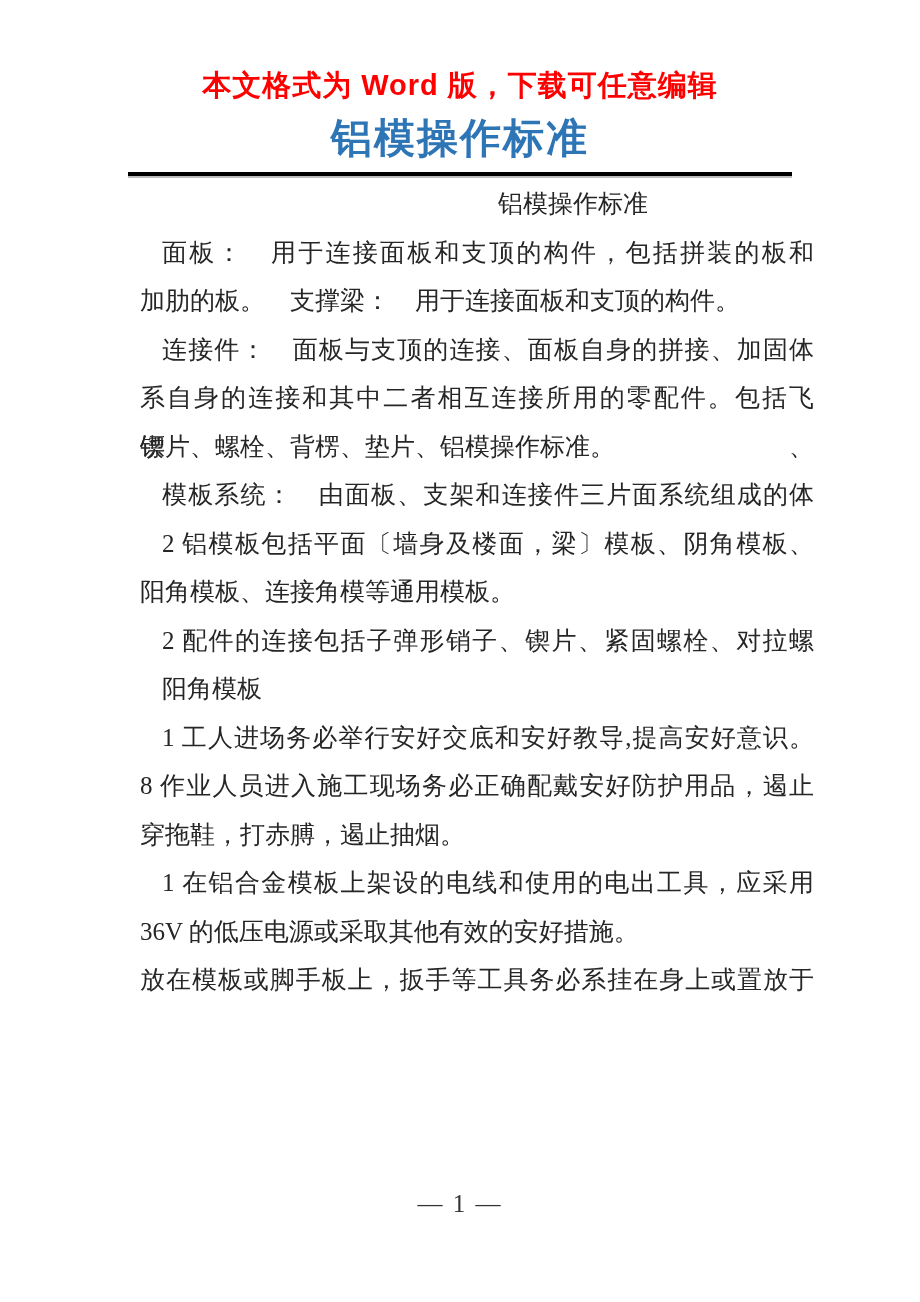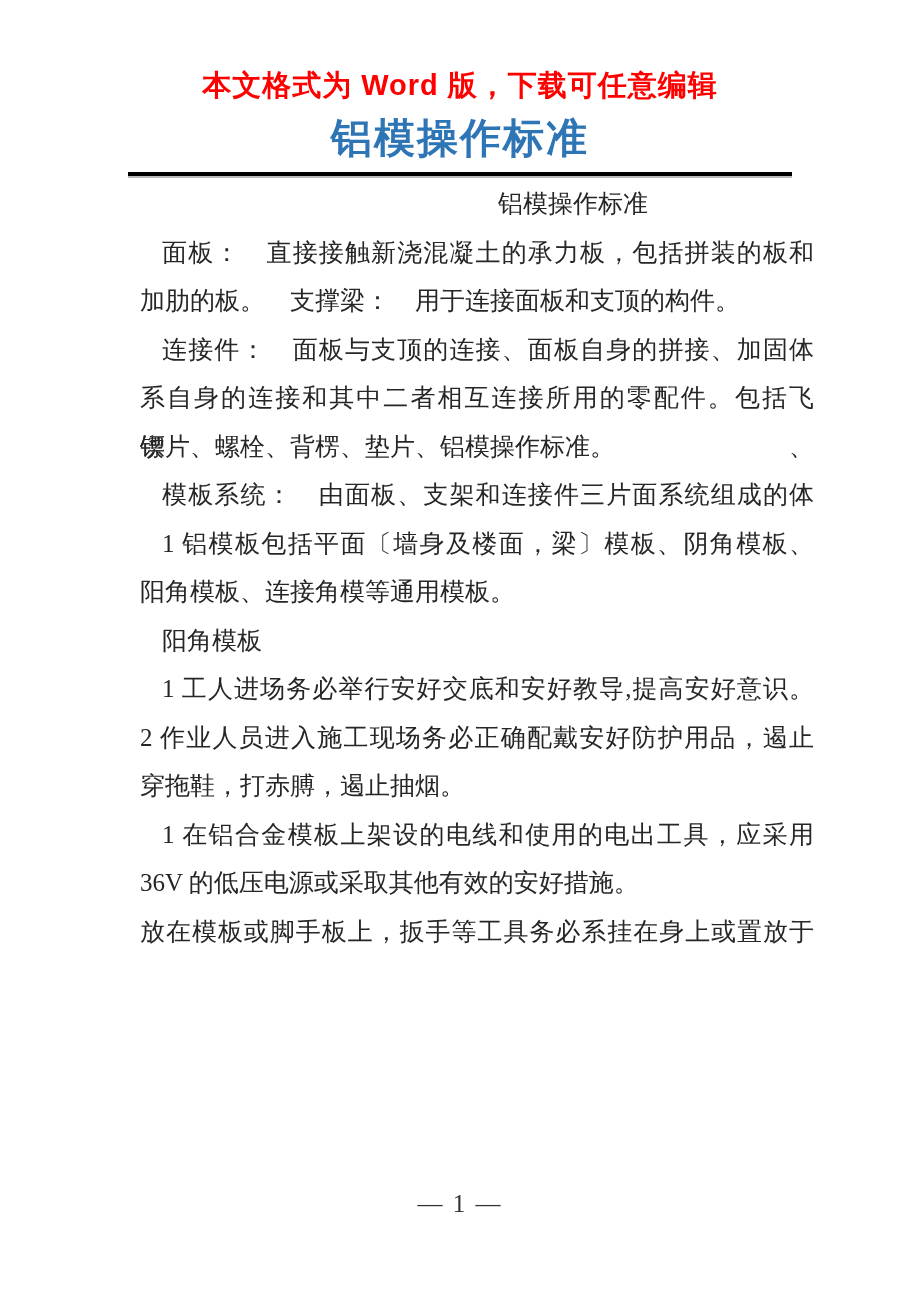--- a/index.html
+++ b/index.html
@@ -40,31 +40,32 @@
 <div class="page">
 
   <div class="notice">本文格式为 Word 版，下载可任意编辑</div>
 
   <div class="title">铝模操作标准</div>
 
   <div class="rule"></div>
 
   <div class="body">
     <div class="line subtitle">铝模操作标准</div>
-    <div class="line ind full">面板：　直接接触新浇混凝土的承力板，包括拼装的板和</div>
+    <div class="line ind full">面板：　用于连接面板和支顶的构件，包括拼装的板和</div>
     <div class="line">加肋的板。　支撑梁：　用于连接面板和支顶的构件。</div>
     <div class="line ind full">连接件：　面板与支顶的连接、面板自身的拼接、加固体</div>
     <div class="line full">系自身的连接和其中二者相互连接所用的零配件。包括飞镖、</div>
     <div class="line">锲片、螺栓、背楞、垫片、铝模操作标准。</div>
     <div class="line ind full">模板系统：　由面板、支架和连接件三片面系统组成的体</div>
-    <div class="line ind full">1 铝模板包括平面〔墙身及楼面，梁〕模板、阴角模板、</div>
+    <div class="line ind full">2 铝模板包括平面〔墙身及楼面，梁〕模板、阴角模板、</div>
     <div class="line">阳角模板、连接角模等通用模板。</div>
+    <div class="line ind full">2 配件的连接包括子弹形销子、锲片、紧固螺栓、对拉螺</div>
     <div class="line ind">阳角模板</div>
     <div class="line ind full">1 工人进场务必举行安好交底和安好教导,提高安好意识。</div>
-    <div class="line full">2 作业人员进入施工现场务必正确配戴安好防护用品，遏止</div>
+    <div class="line full">8 作业人员进入施工现场务必正确配戴安好防护用品，遏止</div>
     <div class="line">穿拖鞋，打赤膊，遏止抽烟。</div>
     <div class="line ind full">1 在铝合金模板上架设的电线和使用的电出工具，应采用</div>
     <div class="line">36V 的低压电源或采取其他有效的安好措施。</div>
     <div class="line full">放在模板或脚手板上，扳手等工具务必系挂在身上或置放于</div>
   </div>
 
   <div class="pagenum">— 1 —</div>
 
 </div>
 

